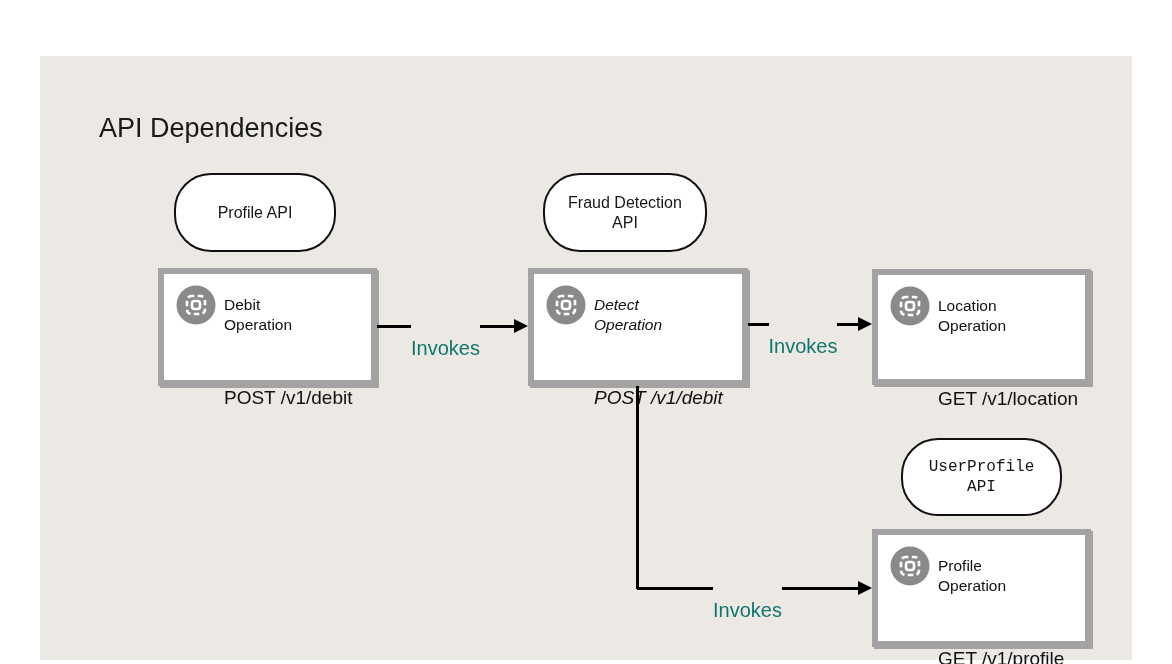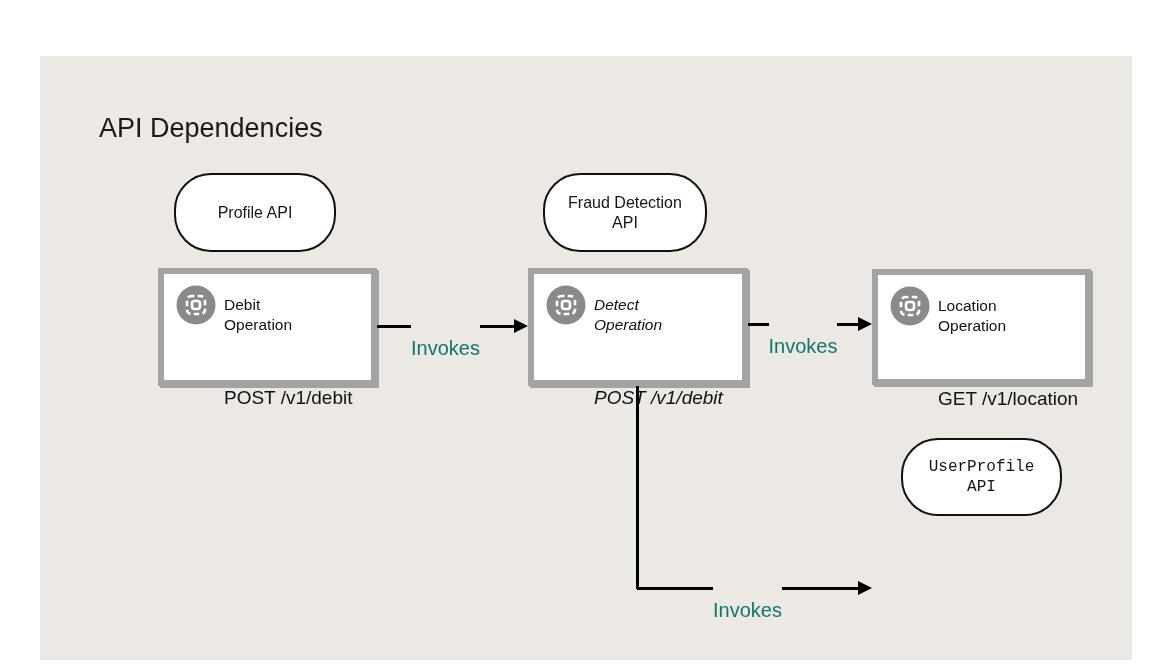--- a/index.html
+++ b/index.html
@@ -182,20 +182,31 @@
         <svg viewBox="0 0 40 40" aria-hidden="true">
           <circle cx="20" cy="20" r="19.5" fill="currentColor"></circle>
           <rect x="11" y="11" width="18" height="18" rx="4.5" fill="none" stroke="#ffffff" stroke-width="2.6" stroke-dasharray="5.5 3.4" stroke-dashoffset="2.6"></rect>
           <rect x="16" y="16" width="8" height="8" rx="2.4" fill="none" stroke="#ffffff" stroke-width="2.6"></rect>
         </svg>
       </span>
       <span class="op-title">Location Operation</span>
       <span class="op-endpoint">GET /v1/location</span>
     </div>
 
+    <div class="op-box" id="op-profile">
+      <span class="op-icon">
+        <svg viewBox="0 0 40 40" aria-hidden="true">
+          <circle cx="20" cy="20" r="19.5" fill="currentColor"></circle>
+          <rect x="11" y="11" width="18" height="18" rx="4.5" fill="none" stroke="#ffffff" stroke-width="2.6" stroke-dasharray="5.5 3.4" stroke-dashoffset="2.6"></rect>
+          <rect x="16" y="16" width="8" height="8" rx="2.4" fill="none" stroke="#ffffff" stroke-width="2.6"></rect>
+        </svg>
+      </span>
+      <span class="op-title">Profile Operation</span>
+      <span class="op-endpoint">GET /v1/profile</span>
+    </div>
 
     <div class="edge-h" id="edge-debit-detect">
       <div class="seg"></div>
       <span class="edge-label">Invokes</span>
       <div class="seg"></div>
       <div class="arrowhead"></div>
     </div>
 
     <div class="edge-h" id="edge-detect-location">
       <div class="seg"></div>

